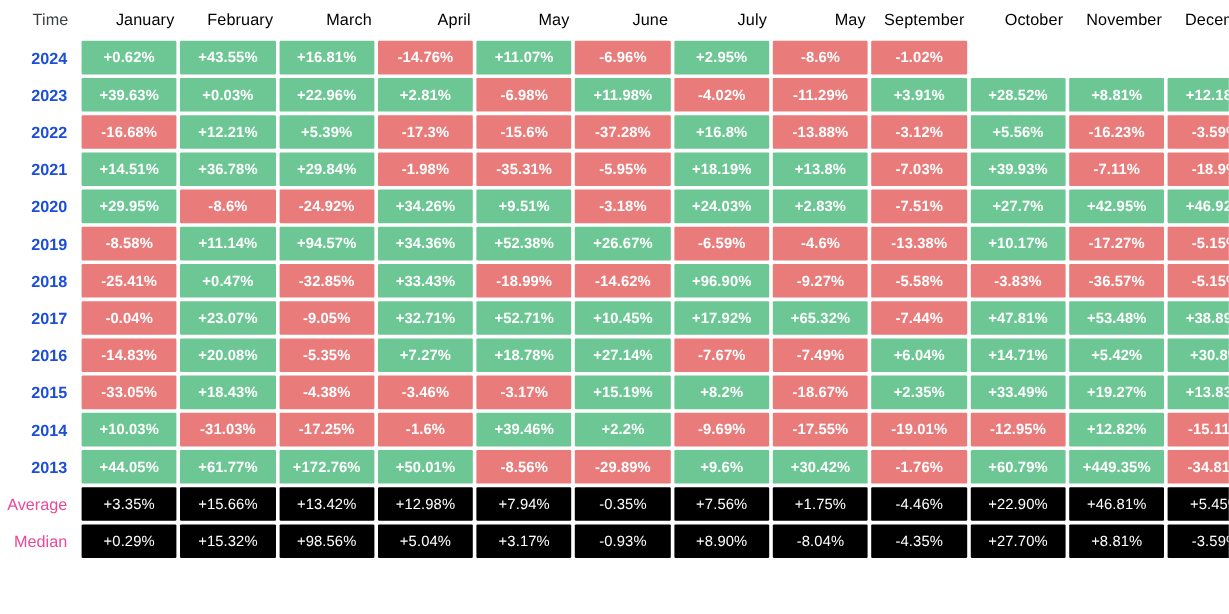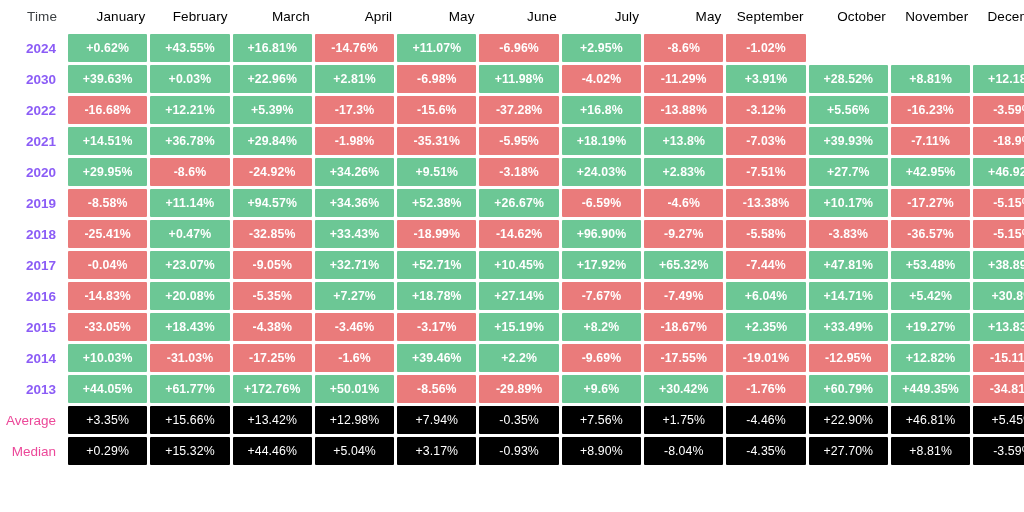--- a/index.html
+++ b/index.html
@@ -39,21 +39,21 @@
     white-space: nowrap;
     letter-spacing: 0.1px;
   }
   thead th.time-head {
     text-align: right;
     padding-right: 8px;
     color: #3c4043;
   }
   tbody th.row-head {
     background: #ffffff;
-    color: #8b5cf6;
+    color: #1d4ed8;
     font-size: 13.5px;
     font-weight: 700;
     text-align: right;
     padding-right: 9px;
     white-space: nowrap;
     border: none;
   }
   tbody th.row-head.stat {
     font-weight: 400;
     color: #ec4899;
@@ -122,21 +122,21 @@
           <td class="pos">+11.07%</td>
           <td class="neg">-6.96%</td>
           <td class="pos">+2.95%</td>
           <td class="neg">-8.6%</td>
           <td class="neg">-1.02%</td>
           <td class="empty"></td>
           <td class="empty"></td>
           <td class="empty"></td>
         </tr>
         <tr>
-          <th class="row-head">2030</th>
+          <th class="row-head">2023</th>
           <td class="pos">+39.63%</td>
           <td class="pos">+0.03%</td>
           <td class="pos">+22.96%</td>
           <td class="pos">+2.81%</td>
           <td class="neg">-6.98%</td>
           <td class="pos">+11.98%</td>
           <td class="neg">-4.02%</td>
           <td class="neg">-11.29%</td>
           <td class="pos">+3.91%</td>
           <td class="pos">+28.52%</td>
@@ -305,21 +305,21 @@
           <td class="stat">+1.75%</td>
           <td class="stat">-4.46%</td>
           <td class="stat">+22.90%</td>
           <td class="stat">+46.81%</td>
           <td class="stat">+5.45%</td>
         </tr>
         <tr>
           <th class="row-head stat">Median</th>
           <td class="stat">+0.29%</td>
           <td class="stat">+15.32%</td>
-          <td class="stat">+44.46%</td>
+          <td class="stat">+98.56%</td>
           <td class="stat">+5.04%</td>
           <td class="stat">+3.17%</td>
           <td class="stat">-0.93%</td>
           <td class="stat">+8.90%</td>
           <td class="stat">-8.04%</td>
           <td class="stat">-4.35%</td>
           <td class="stat">+27.70%</td>
           <td class="stat">+8.81%</td>
           <td class="stat">-3.59%</td>
         </tr>

